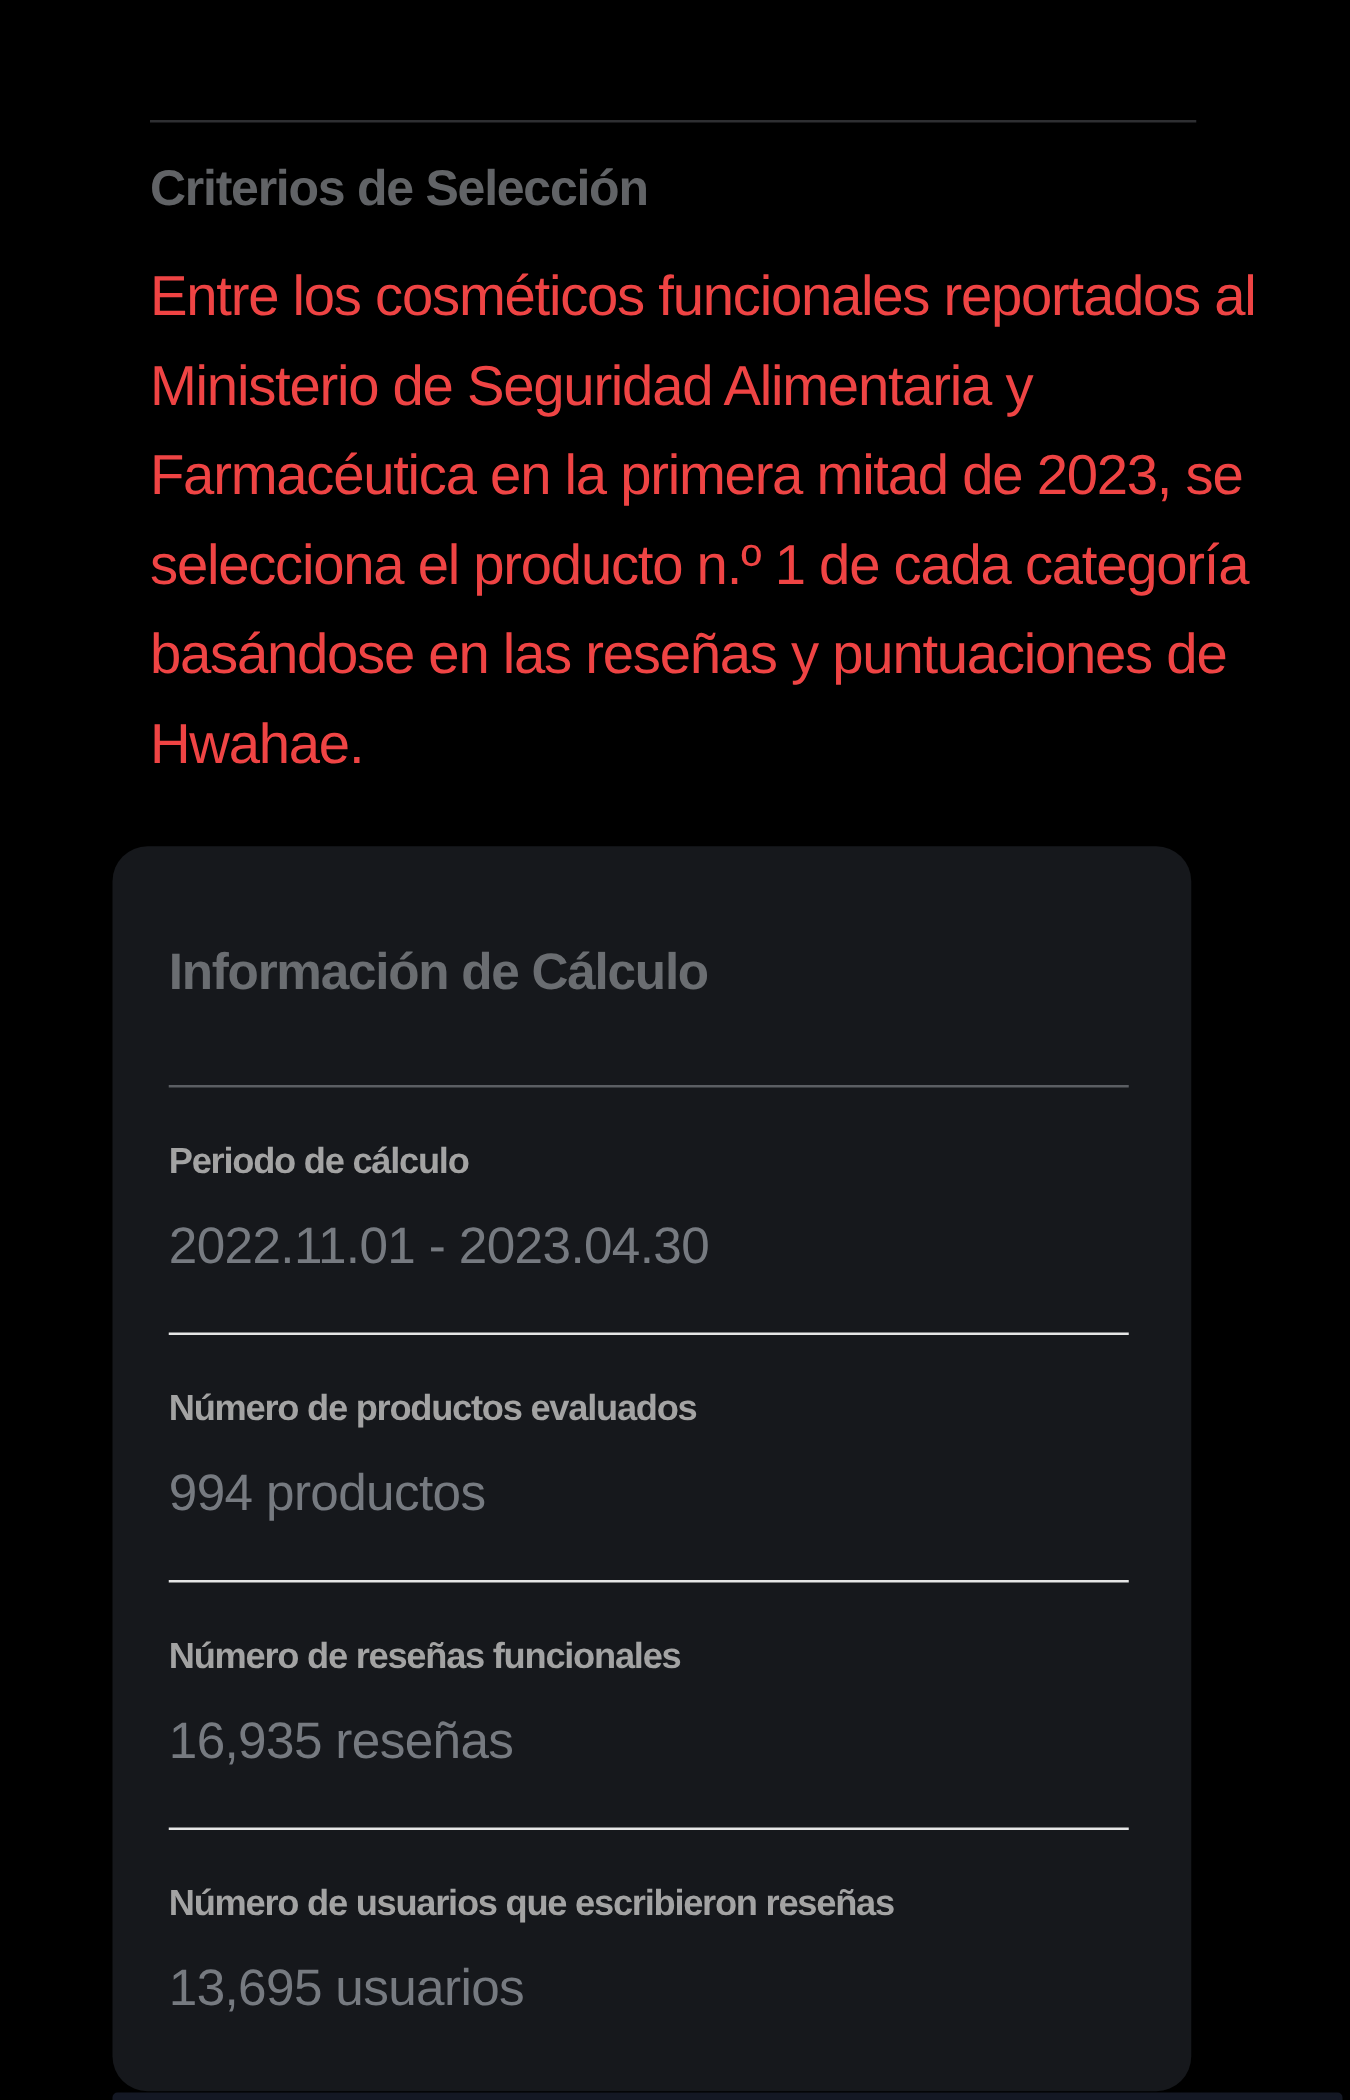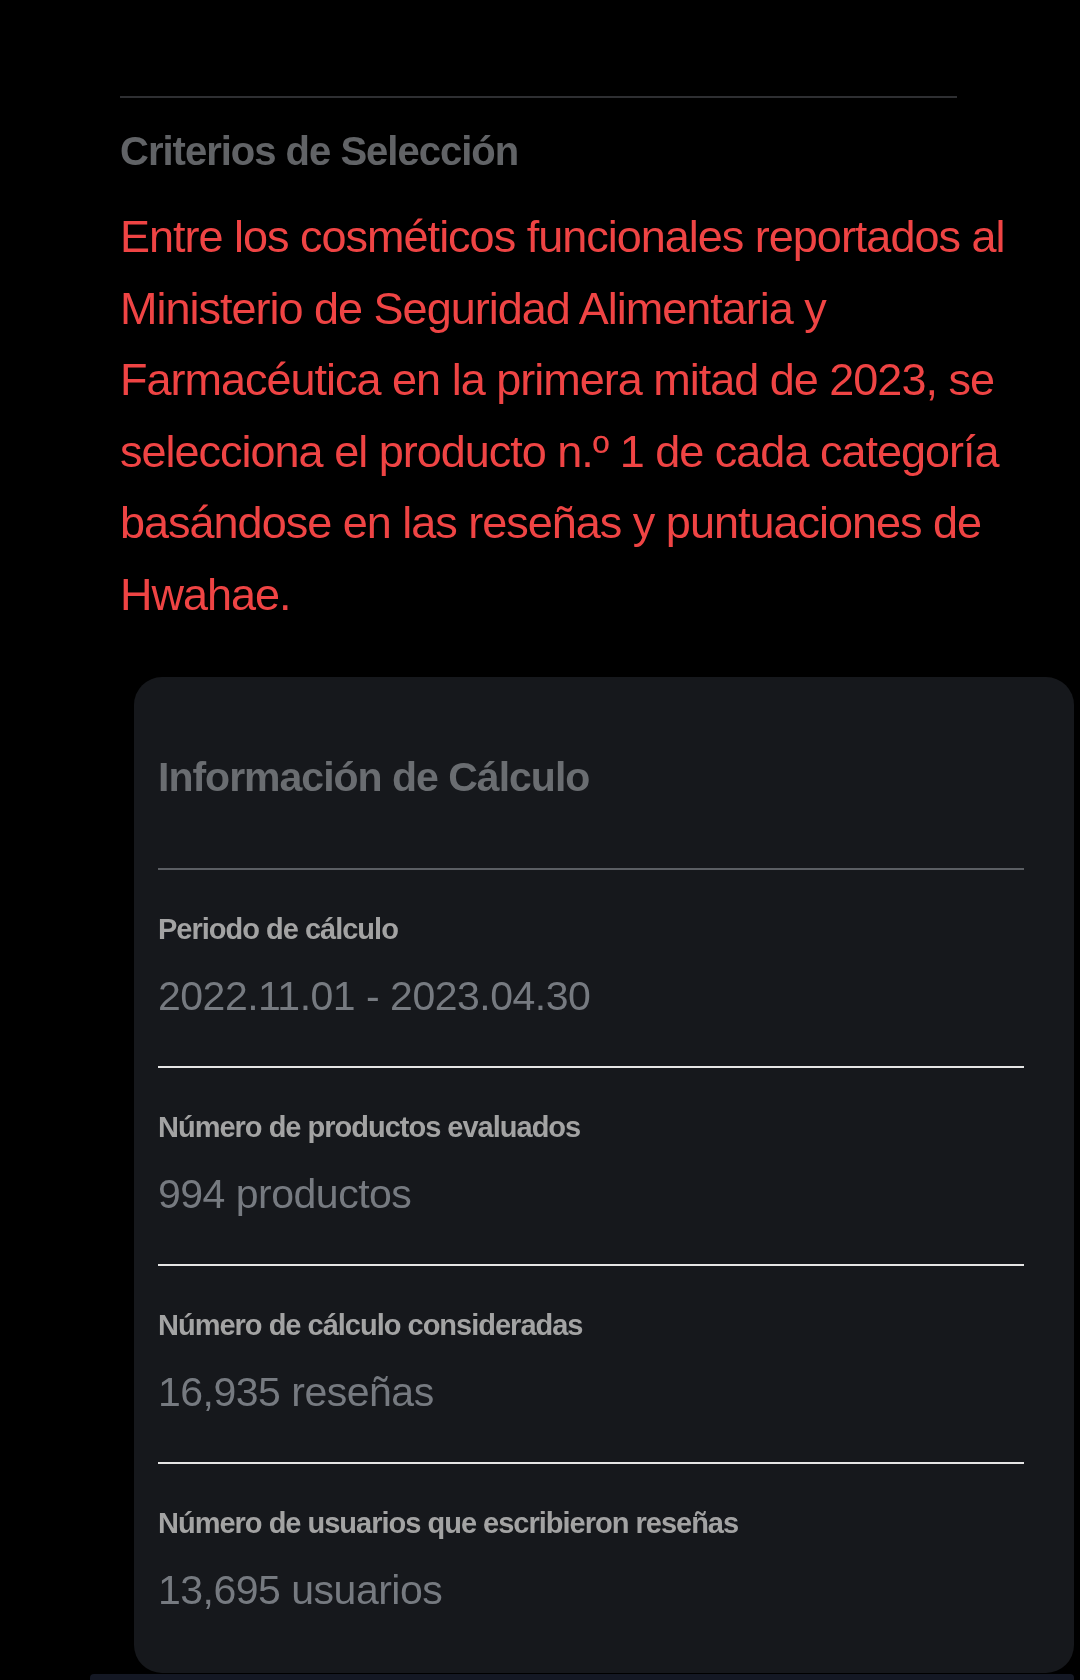--- a/index.html
+++ b/index.html
@@ -32,26 +32,25 @@
     font-weight: 400;
     letter-spacing: -1px;
     line-height: 71.5px;
     color: #ef4444;
     white-space: pre-line;
     width: max-content;
   }
   .info-card {
     position: absolute;
     left: 90px; top: 677px;
-    width: 940px; height: 996px;
+    width: 863px; height: 996px;
     background: #16181c;
     border-radius: 28px;
-    padding: 0 50px 0 24px;
+    padding: 0 50px 0 45px;
     overflow: hidden;
-    margin-left: 44px;
   }
   .card-title {
     padding-top: 76px;
     font-size: 41px;
     font-weight: 700;
     letter-spacing: -1px;
     line-height: 48px;
     color: #6a6d71;
   }
   .card-divider {
@@ -110,21 +109,21 @@
     <div class="stat-label">Periodo de cálculo</div>
     <div class="stat-value">2022.11.01 - 2023.04.30</div>
   </div>
 
   <div class="stat-row">
     <div class="stat-label">Número de productos evaluados</div>
     <div class="stat-value">994 productos</div>
   </div>
 
   <div class="stat-row">
-    <div class="stat-label">Número de cálculo consideradas</div>
+    <div class="stat-label">Número de reseñas funcionales</div>
     <div class="stat-value">16,935 reseñas</div>
   </div>
 
   <div class="stat-row">
     <div class="stat-label">Número de usuarios que escribieron reseñas</div>
     <div class="stat-value">13,695 usuarios</div>
   </div>
 </div>
 
 <div class="footer-peek"></div>

